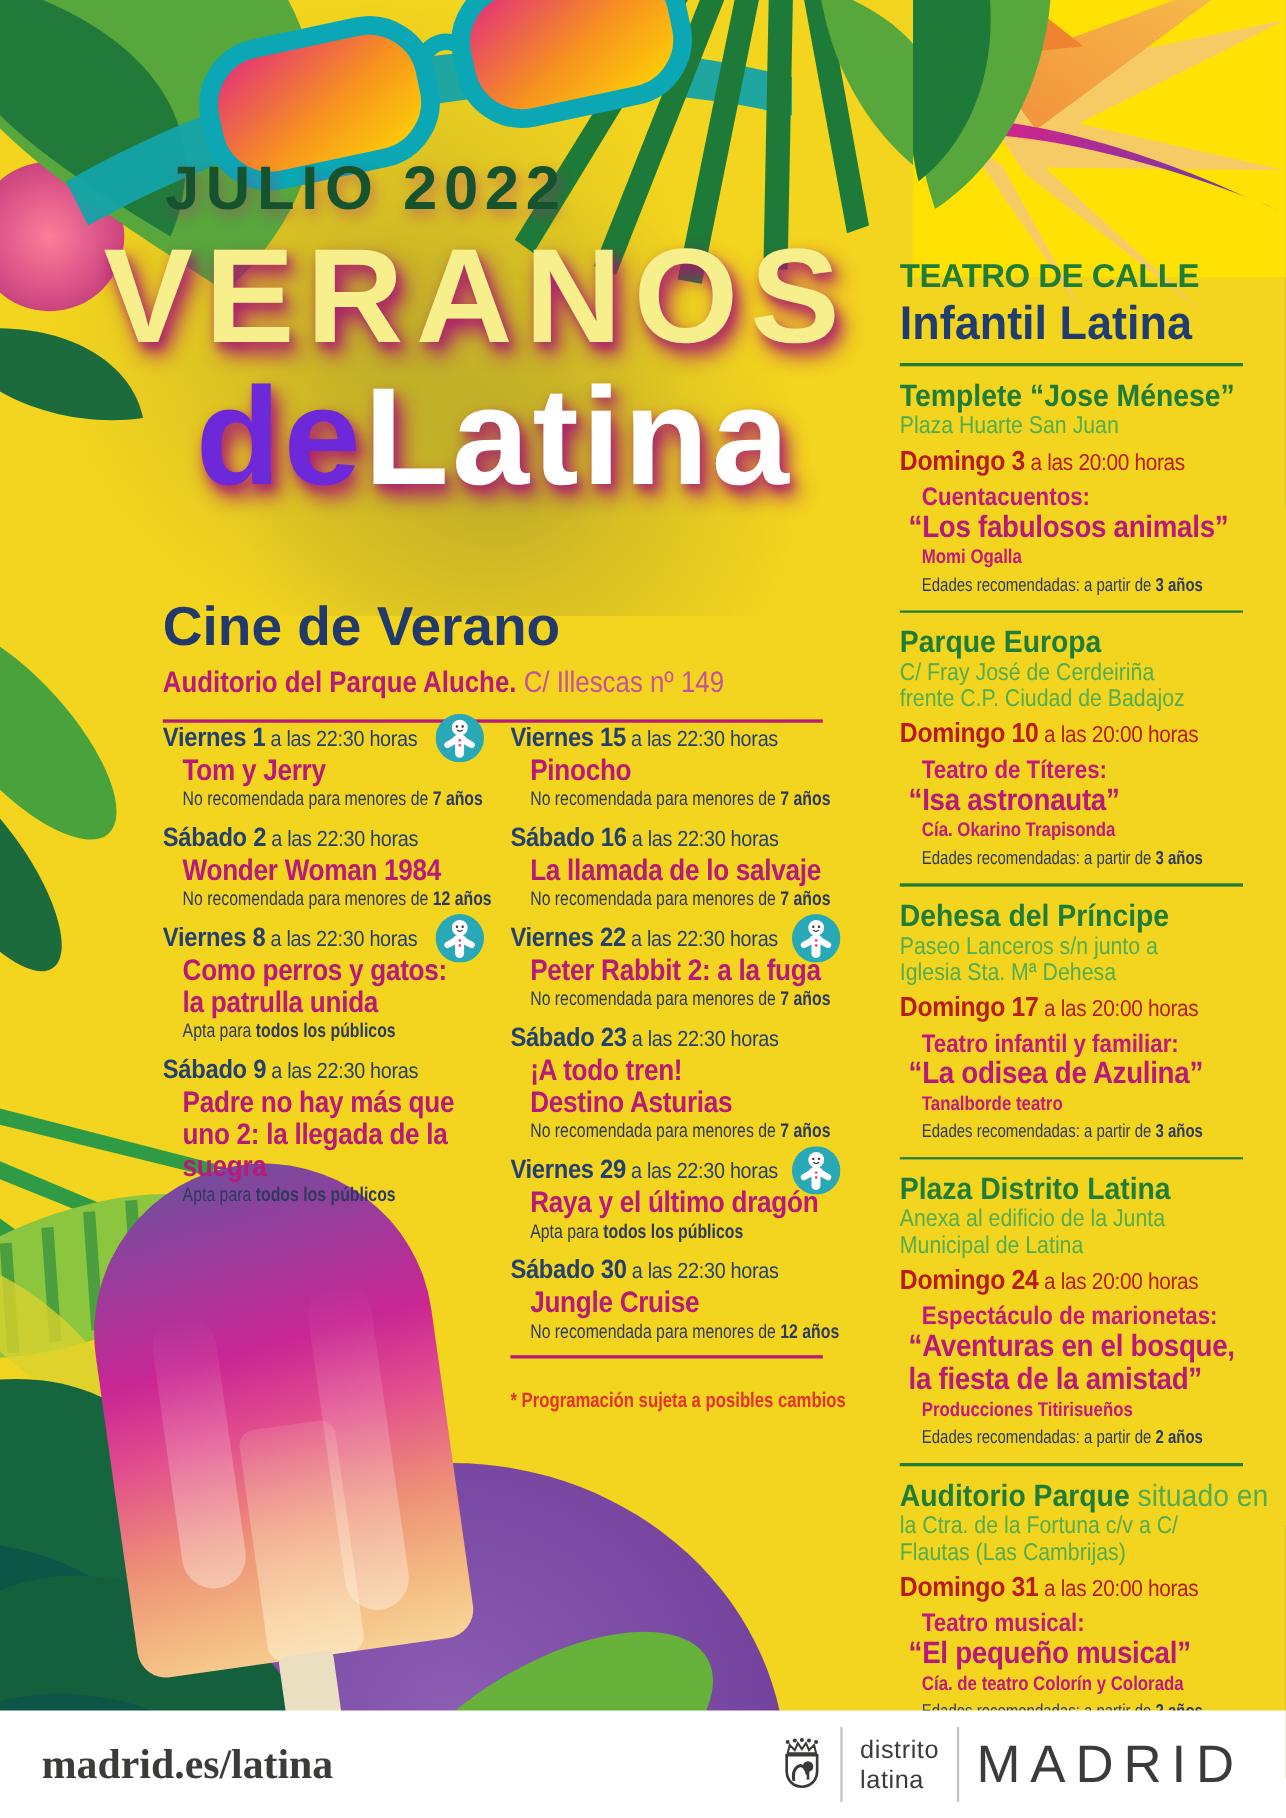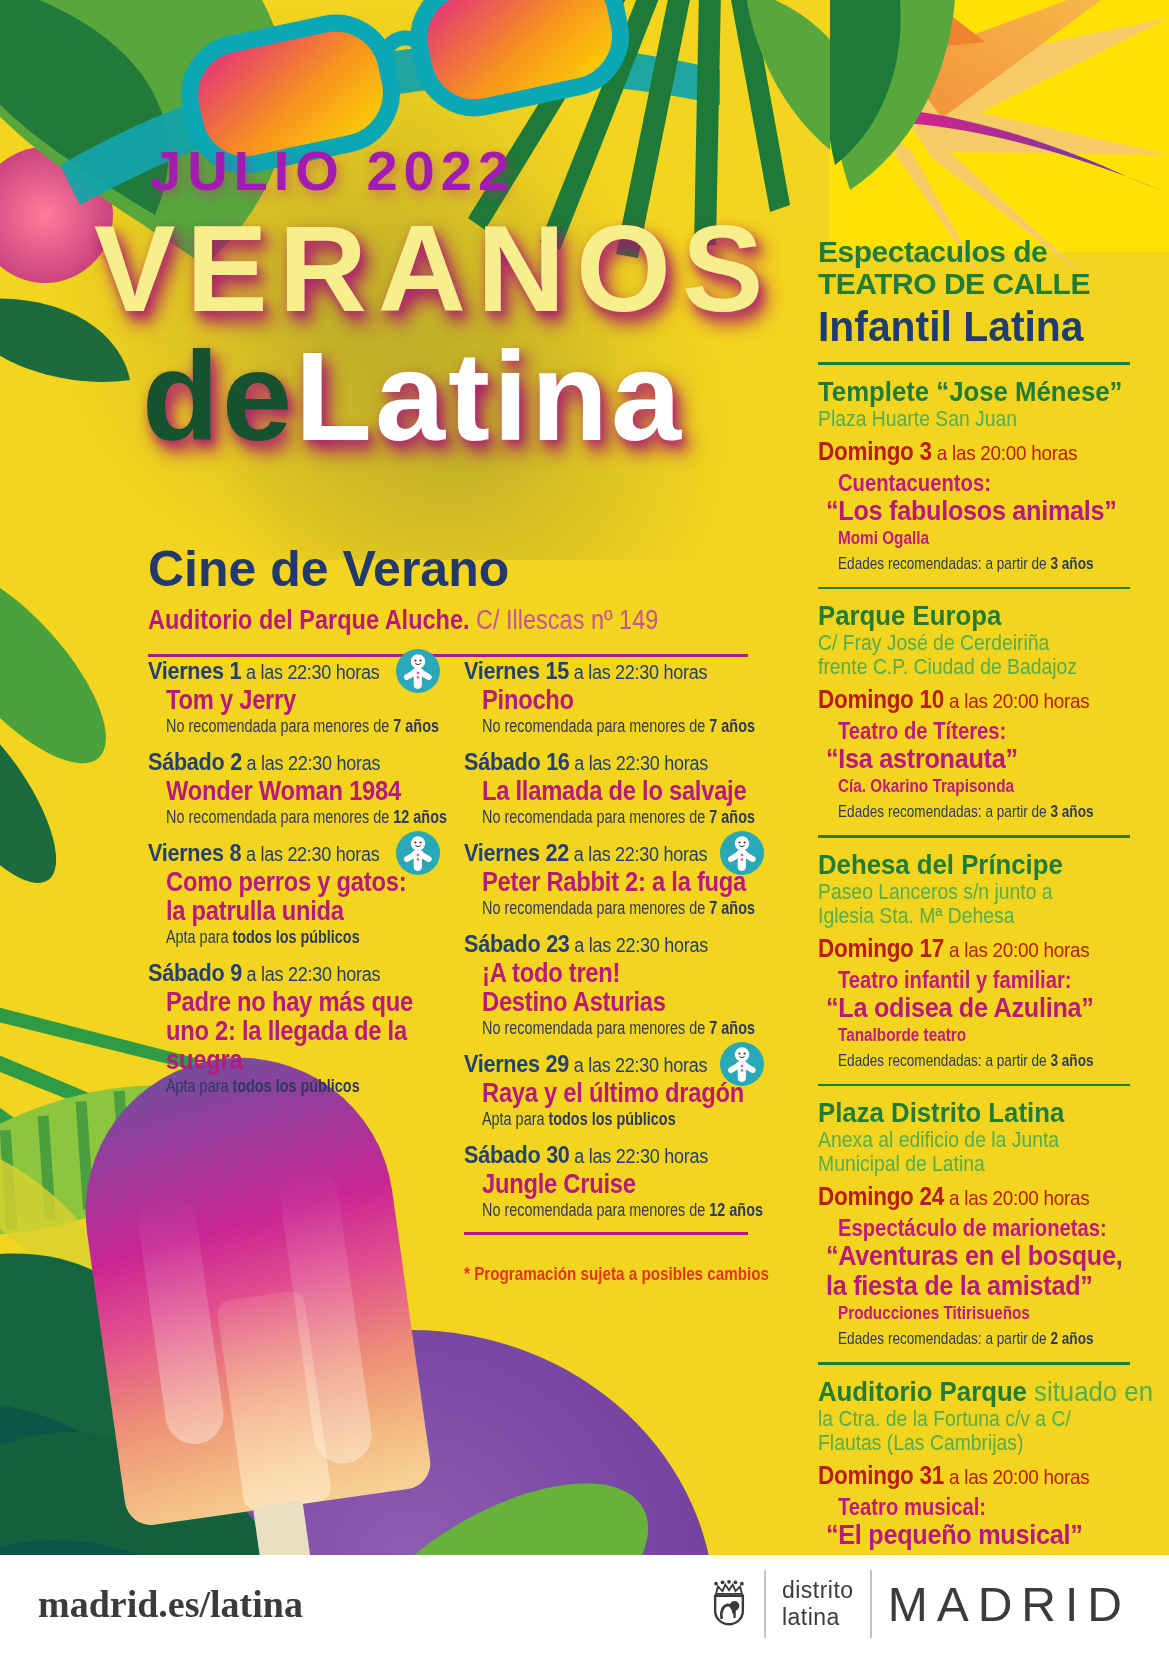--- a/index.html
+++ b/index.html
@@ -3,29 +3,29 @@
 <meta charset="utf-8">
 <style>
   html,body{margin:0;padding:0;background:#888;}
   .poster{position:relative;width:1169px;height:1653px;overflow:hidden;background:#f3d41e;
           font-family:"Liberation Sans","DejaVu Sans",sans-serif;}
   .poster *{box-sizing:border-box;}
   .deco{position:absolute;z-index:1;pointer-events:none;}
 
   
   .masthead{position:absolute;z-index:3;left:0;top:0;width:820px;}
-  .julio{position:absolute;left:150px;top:138px;font-size:56px;font-weight:700;color:#a21caf;
+  .julio{position:absolute;left:150px;top:138px;font-size:56px;font-weight:700;color:#14532d;
          letter-spacing:6px;text-shadow:3px 5px 12px rgba(180,40,120,.45);white-space:nowrap;}
   .veranos{position:absolute;left:94px;top:208px;font-size:122px;font-weight:700;color:#f7ef8c;
            letter-spacing:11px;white-space:nowrap;line-height:1;
            text-shadow:7px 11px 18px rgba(170,20,112,.95),3px 5px 8px rgba(170,20,112,.55);}
   .delatina{position:absolute;left:142px;top:334px;font-size:126px;font-weight:700;line-height:1;
             letter-spacing:3px;white-space:nowrap;
             text-shadow:7px 11px 18px rgba(170,20,112,.95),3px 5px 8px rgba(170,20,112,.55);}
-  .delatina .de{color:#14532d;}
+  .delatina .de{color:#6d28d9;margin-left:36px;}
   .delatina .lat{color:#ffffff;}
 
   
   .cinema{position:absolute;z-index:3;left:148px;top:544px;width:600px;}
   .cinema h2{margin:0;font-size:50px;line-height:1.02;color:#22396b;font-weight:700;}
   .venue{margin-top:10px;font-size:27px;white-space:nowrap;transform:scaleX(.87);transform-origin:0 50%;}
   .venue .vb{font-weight:700;color:#b9197b;}
   .venue .vr{font-weight:400;color:#c4539c;}
   .cine-sep{height:3px;background:#b9197b;margin-top:18px;}
   .cols{display:flex;}
@@ -347,21 +347,20 @@
         <div class="sep2"></div>
 
 
         <div class="note">* Programación sujeta a posibles cambios</div>
 
       </div>
     </div>
   </section>
 
   <aside class="street">
-    <div class="sh1">Espectaculos de</div>
     <div class="sh2">TEATRO DE CALLE</div>
     <div class="sh3">Infantil Latina</div>
     <div class="gsep"></div>
 
     <div class="sec">
       <div class="vn">Templete “Jose Ménese”</div>
       <div class="adr">Plaza Huarte San Juan</div>
       <div class="dl2"><span class="dltxt"><span>Domingo 3</span><span class="t"> a las 20:00 horas</span></span></div>
       <div class="gen">Cuentacuentos:</div>
       <div class="show">“Los fabulosos animals”</div>

